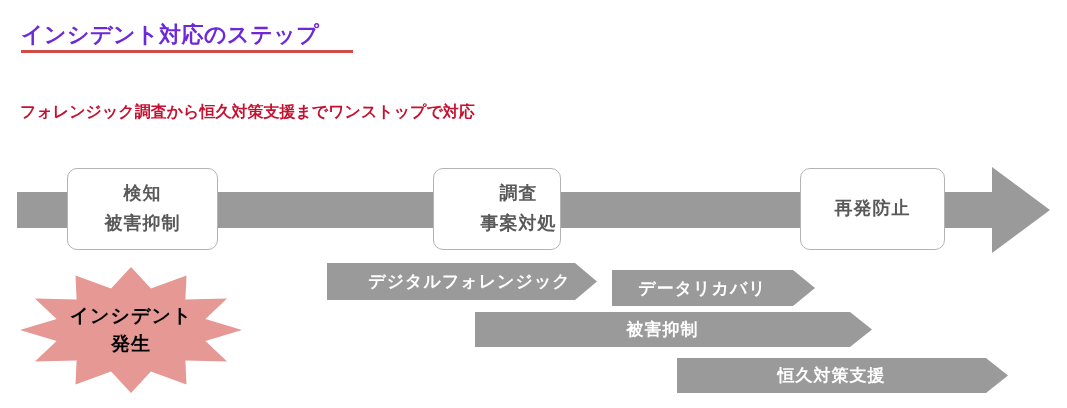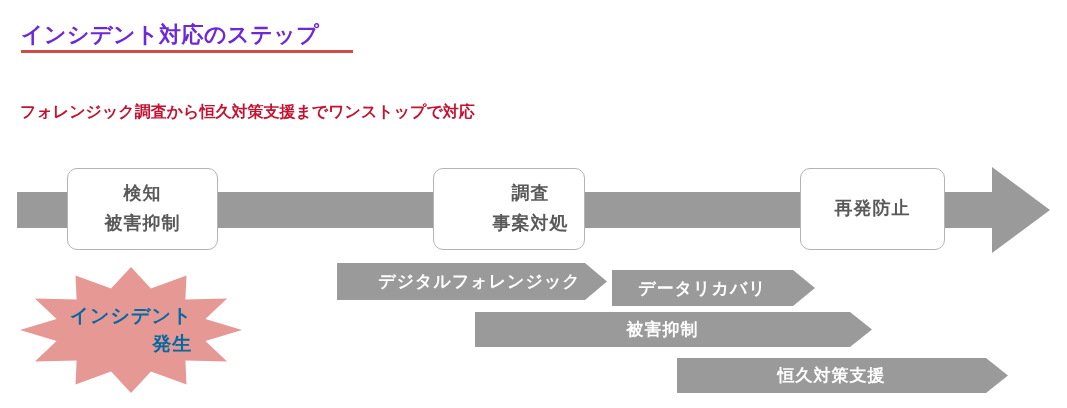--- a/index.html
+++ b/index.html
@@ -77,40 +77,40 @@
     text-align: center;
     font-size: 18px;
     font-weight: 700;
     color: var(--box-text, #595959);
     line-height: 1.65;
     white-space: pre-line;
     letter-spacing: 1px;
   }
   .step-1 { left: 67px;  width: 151px; }
   .step-2 { left: 253px; width: 153px; }
-  .step-3 { left: 433px; width: 152px; padding-left: 43px; }
+  .step-3 { left: 433px; width: 128px; padding-left: 43px; }
   .step-4 { left: 619px; width: 151px; }
   .step-5 { left: 800px; width: 145px; }
   
   .service-bar {
     position: absolute;
     box-sizing: border-box;
     background: var(--flow-gray, #9a9a9a);
     color: #ffffff;
     font-size: 17px;
     font-weight: 700;
     display: flex;
     align-items: center;
     justify-content: center;
     white-space: nowrap;
     letter-spacing: 1px;
     padding-right: 22px;
     clip-path: polygon(0 0, calc(100% - 22px) 0, 100% 50%, calc(100% - 22px) 100%, 0 100%);
   }
-  .svc-1 { left: 337px; top: 263px; width: 270px; height: 37px; padding-left: 37px; }
+  .svc-1 { left: 327px; top: 263px; width: 270px; height: 37px; padding-left: 37px; }
   .svc-2 { left: 612px; top: 270px; width: 203px; height: 36px; }
   .svc-3 { left: 475px; top: 312px; width: 397px; height: 35px; }
   .svc-4 { left: 677px; top: 358px; width: 331px; height: 35px; }
   
   .burst {
     position: absolute;
     left: 18px;
     top: 265px;
     width: 226px;
     height: 130px;
@@ -124,22 +124,22 @@
   }
   .burst-label {
     position: absolute;
     left: 0;
     top: 0;
     width: 100%;
     height: 100%;
     display: flex;
     align-items: center;
     justify-content: center;
-    text-align: right;
-    color: #0369a1;
+    text-align: center;
+    color: #000000;
     font-size: 19px;
     font-weight: 700;
     line-height: 1.45;
     white-space: pre-line;
     letter-spacing: 1px;
   }
 </style>
 </head>
 <body>
 

